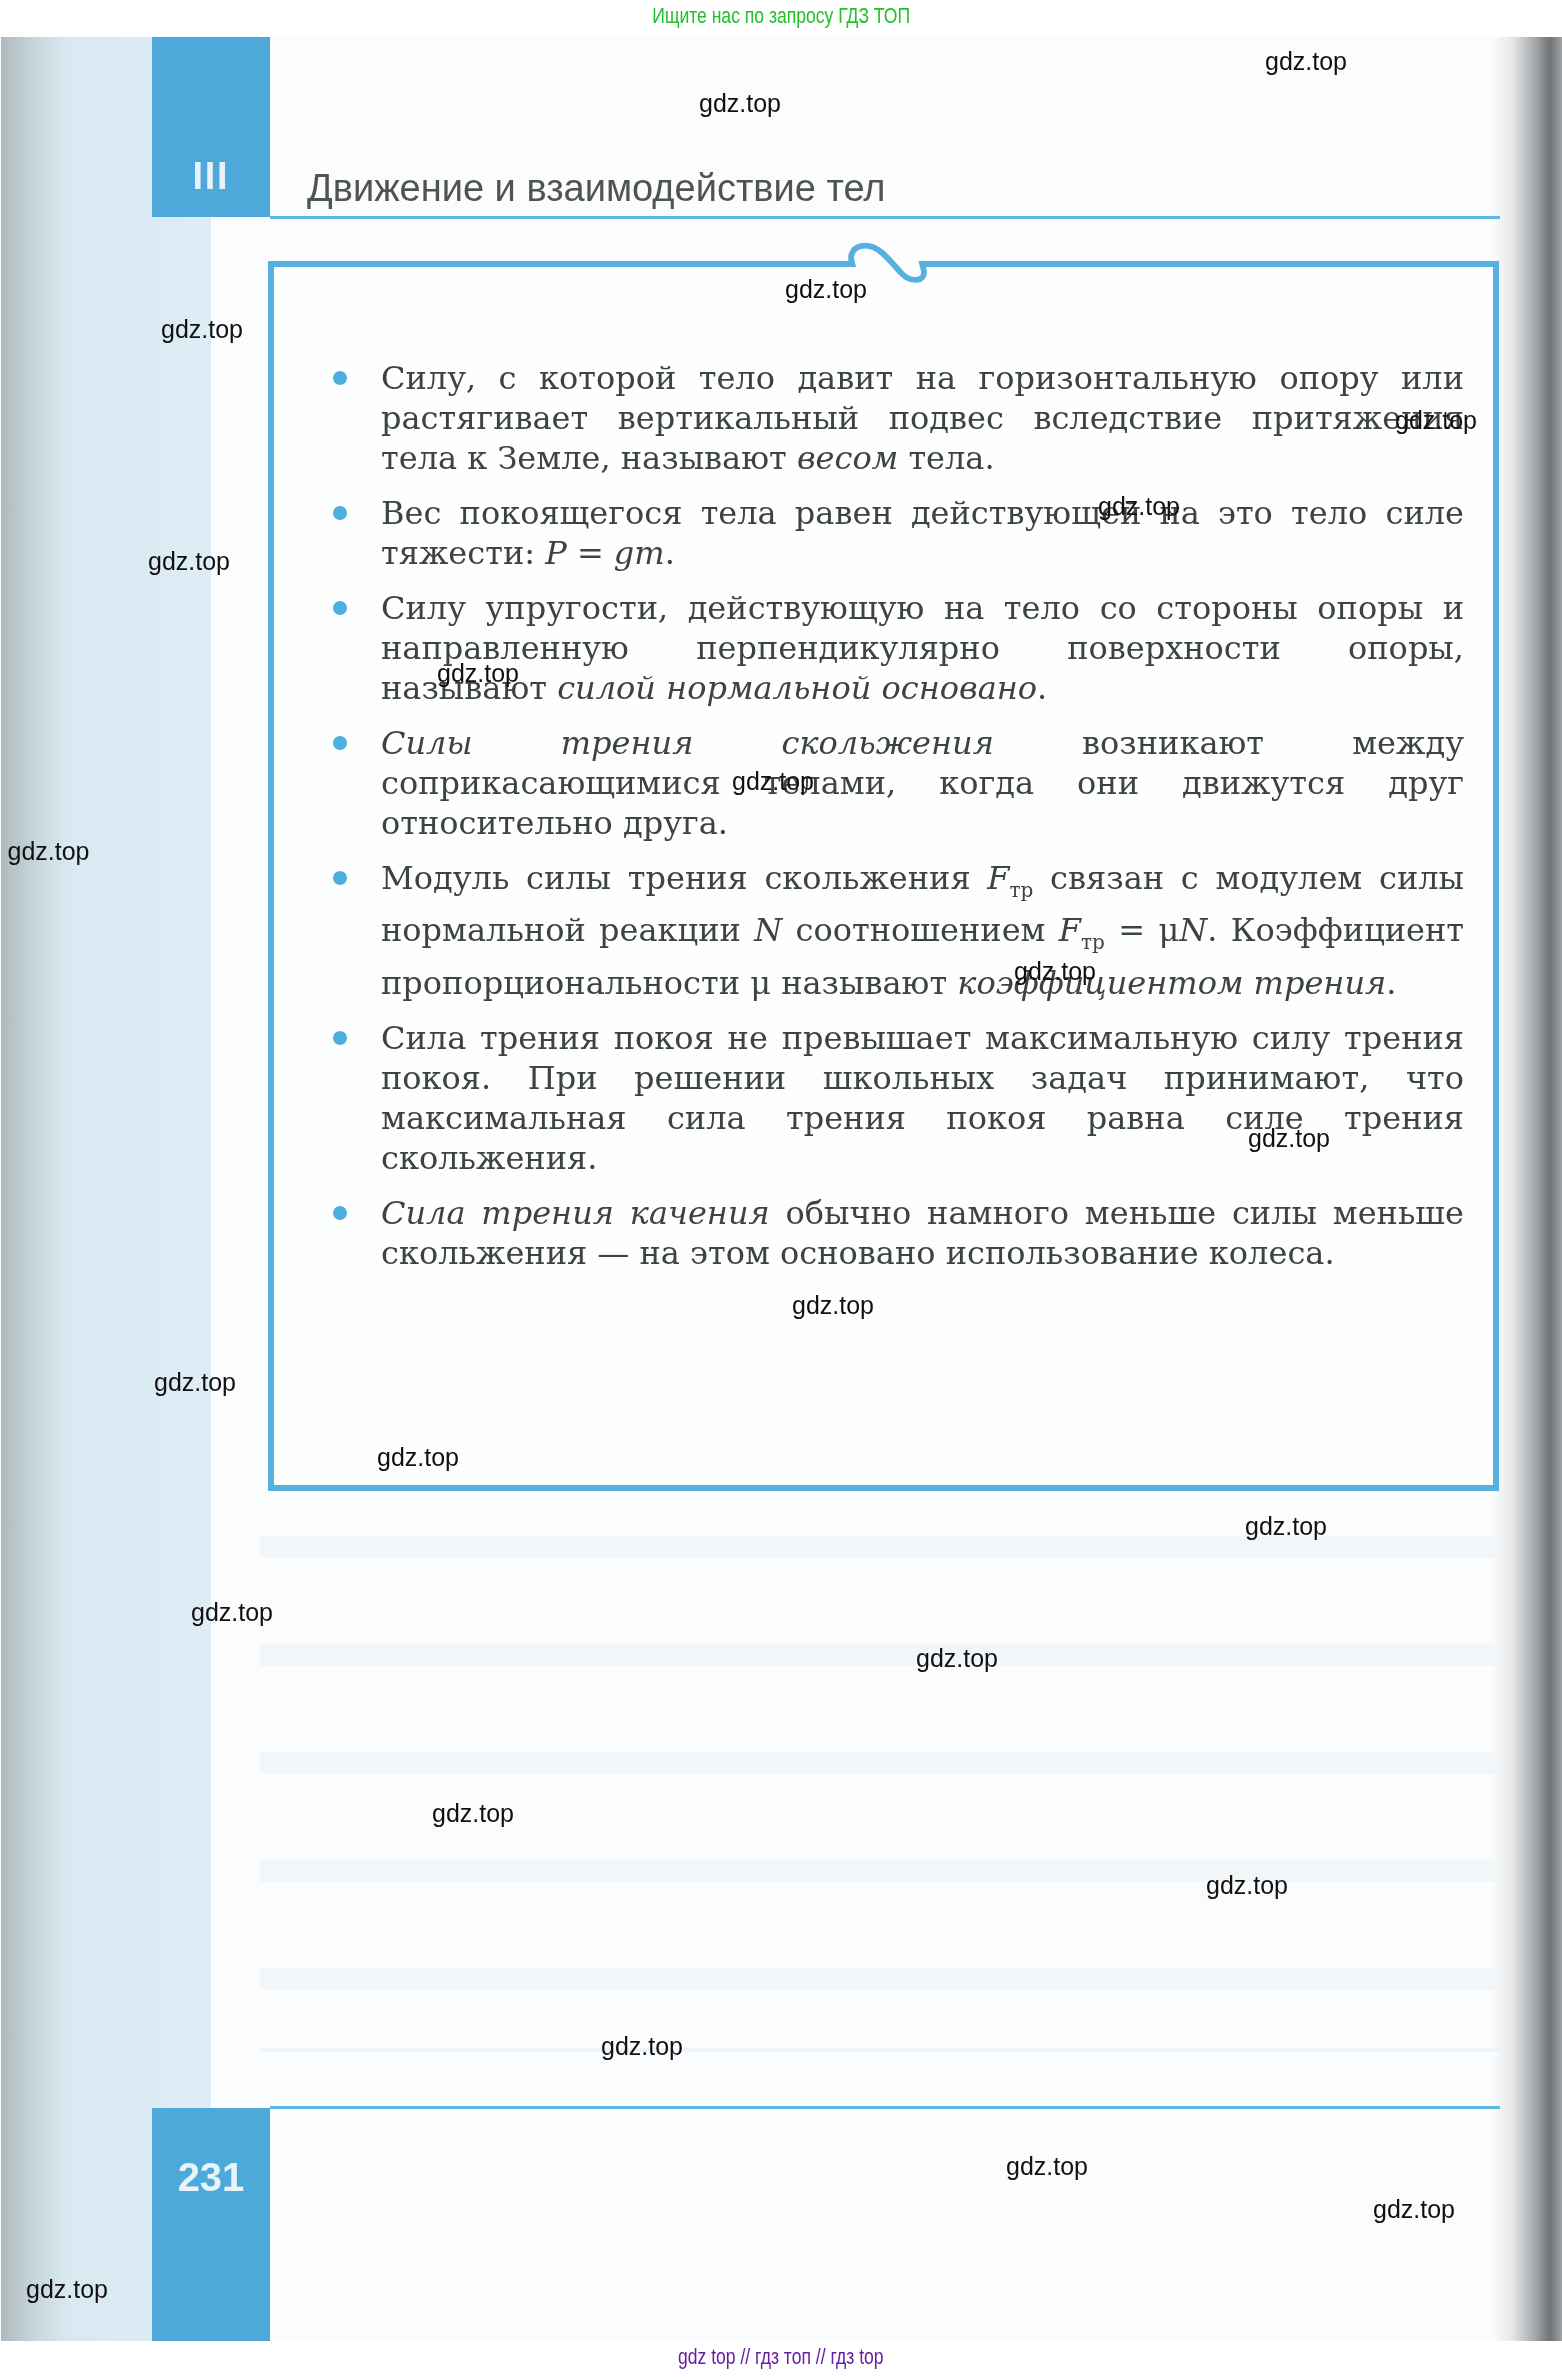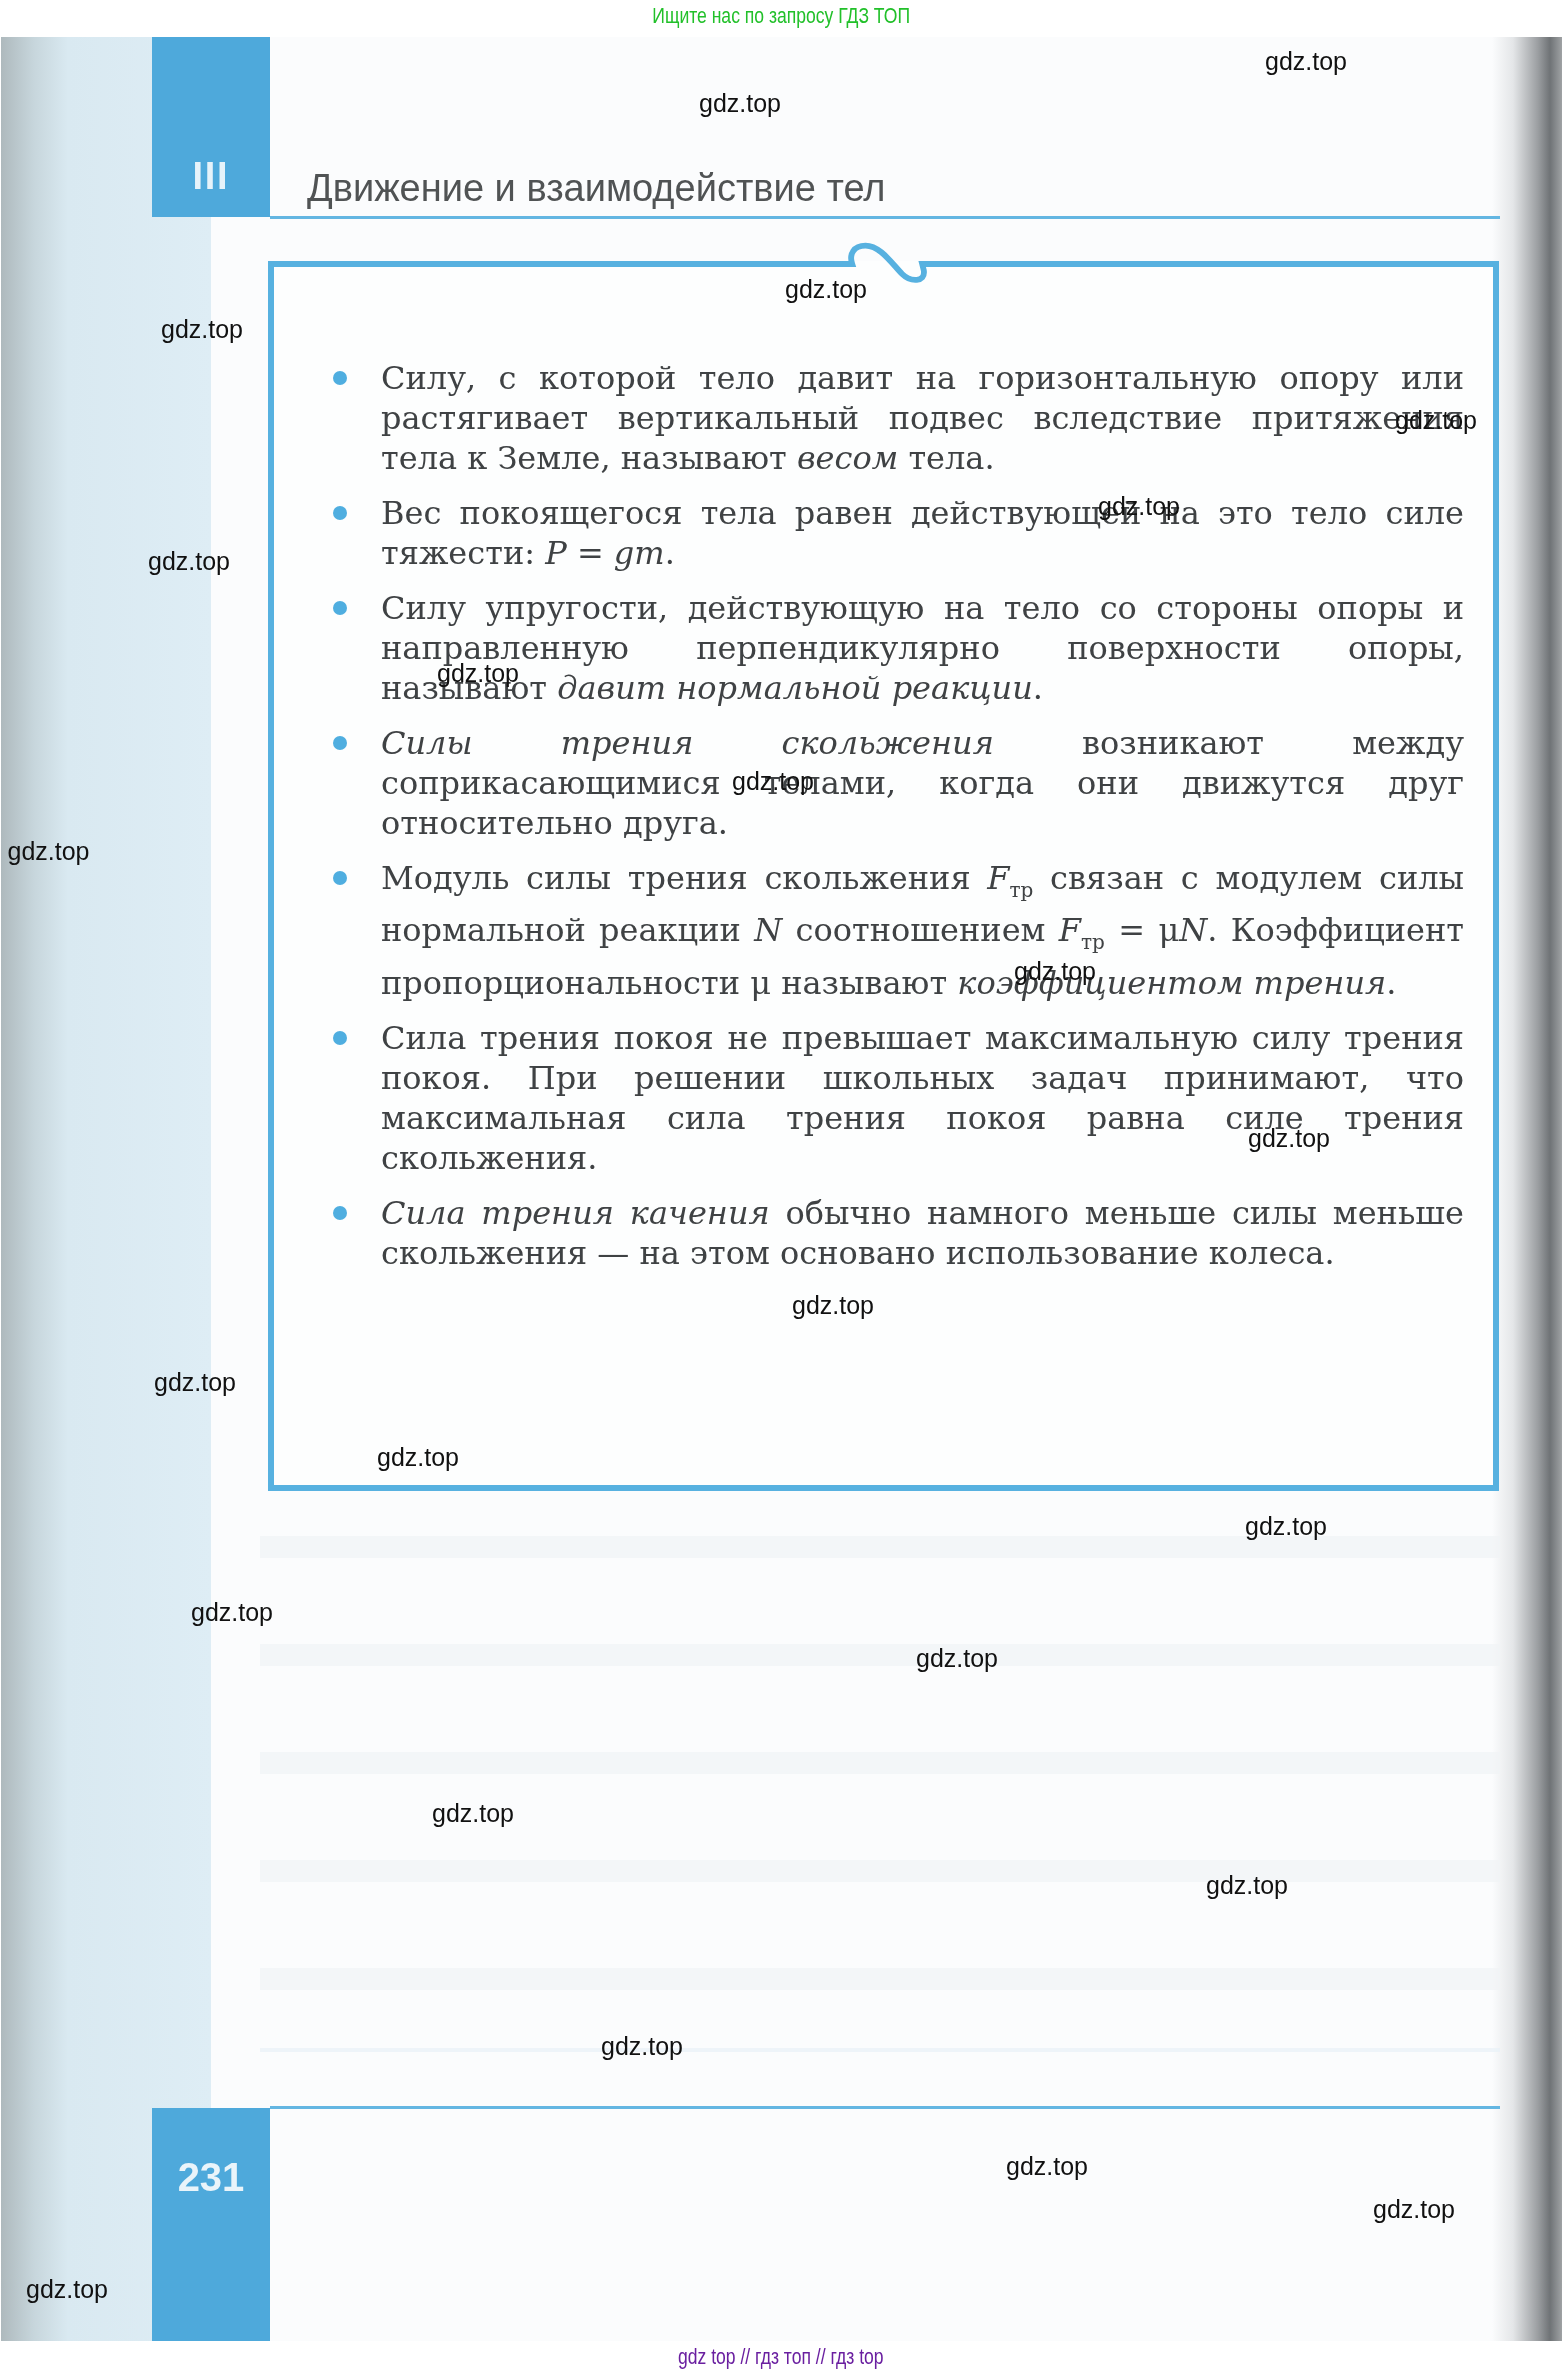--- a/index.html
+++ b/index.html
@@ -133,21 +133,21 @@
       <div class="item">
         <span class="bullet"></span>
         <p><span>Силу, с которой тело давит на горизонтальную опору или растягивает вертикальный подвес вследствие притяжения тела к Земле, называют </span><span class="it">весом</span><span> тела.</span></p>
       </div>
       <div class="item">
         <span class="bullet"></span>
         <p><span>Вес покоящегося тела равен действующей на это тело силе тяжести: </span><span class="it">P</span><span> = </span><span class="it">gm</span><span>.</span></p>
       </div>
       <div class="item">
         <span class="bullet"></span>
-        <p><span>Силу упругости, действующую на тело со стороны опоры и направленную перпендикулярно поверхности опоры, называют </span><span class="it">давит нормальной реакции</span><span>.</span></p>
+        <p><span>Силу упругости, действующую на тело со стороны опоры и направленную перпендикулярно поверхности опоры, называют </span><span class="it">силой нормальной основано</span><span>.</span></p>
       </div>
       <div class="item">
         <span class="bullet"></span>
         <p><span class="it">Силы трения скольжения</span><span> возникают между соприкасающимися телами, когда они движутся друг относительно друга.</span></p>
       </div>
       <div class="item">
         <span class="bullet"></span>
         <p><span>Модуль силы трения скольжения </span><span class="it">F</span><span class="sub">тр</span><span> связан с модулем силы нормальной реакции </span><span class="it">N</span><span> соотношением </span><span class="it">F</span><span class="sub">тр</span><span> = μ</span><span class="it">N</span><span>. Коэффициент пропорциональности μ называют </span><span class="it">коэффициентом трения</span><span>.</span></p>
       </div>
       <div class="item">

